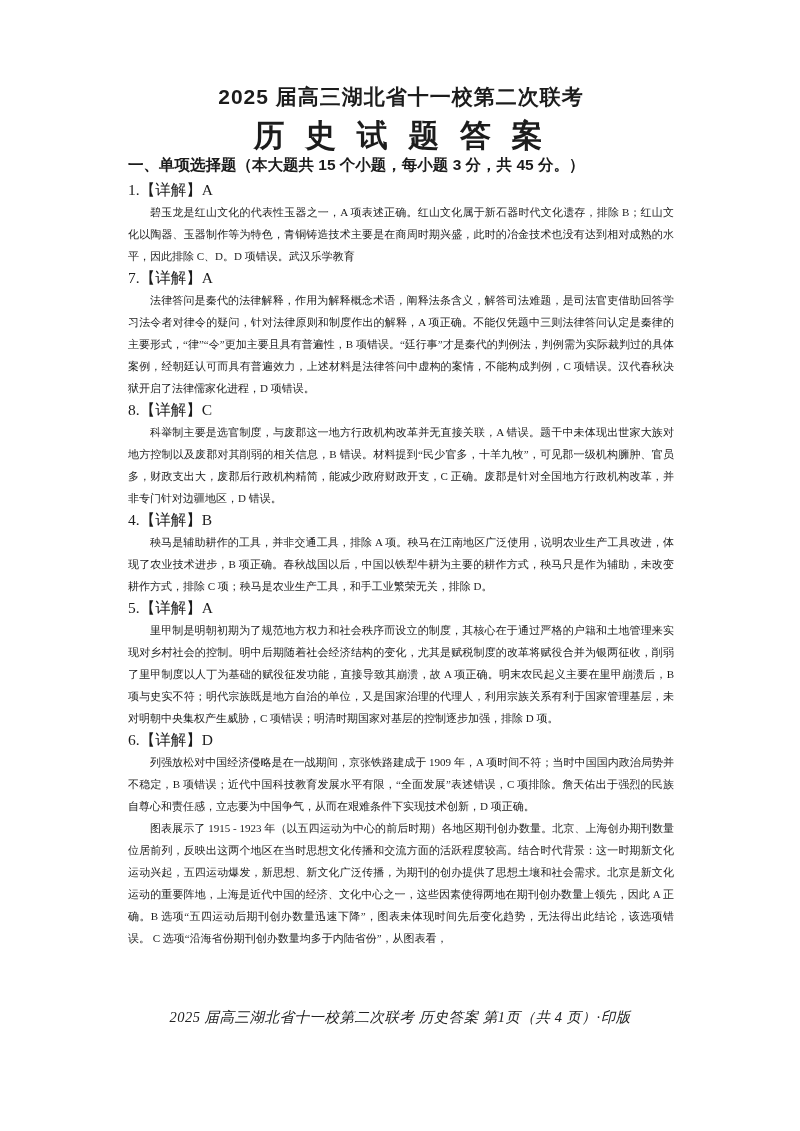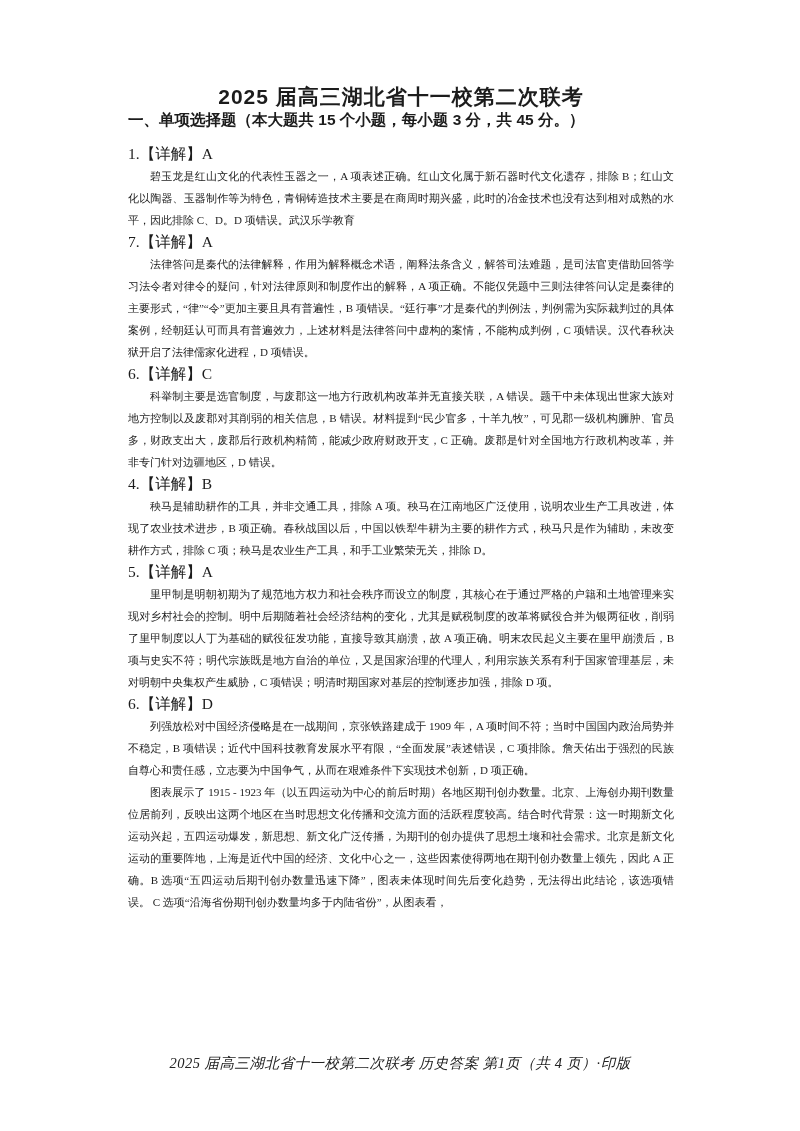--- a/index.html
+++ b/index.html
@@ -34,68 +34,69 @@
     letter-spacing: 6px;
     margin-top: 9px;
   }
   .section-heading {
     font-family: "Liberation Sans", "DejaVu Sans", sans-serif;
     font-weight: bold;
     font-size: 15.5px;
     line-height: 22px;
   }
   .questions {
-    margin-top: 12px;
+    margin-top: 3px;
   }
   .q-label {
     font-size: 15.5px;
     line-height: 22px;
   }
   .q-body {
     font-size: 11px;
     line-height: 22px;
     text-indent: 2em;
     text-align: justify;
   }
   .page-footer {
     position: absolute;
     left: 0;
     right: 0;
-    top: 1054px;
+    top: 1008px;
     text-align: center;
     font-style: italic;
     font-size: 14.5px;
     letter-spacing: 0.5px;
     color: #222;
   }
 </style>
 </head>
 <body>
 
 <div class="page">
 
   <h1 class="exam-title">2025 届高三湖北省十一校第二次联考</h1>
 
+  <h2 class="subject-title">历 史 试 题 答 案</h2>
 
   <div class="section-heading">一、单项选择题（本大题共 15 个小题，每小题 3 分，共 45 分。）</div>
 
   <div class="questions">
 
     <div class="question">
       <div class="q-label">1.【详解】A</div>
       <p class="q-body">碧玉龙是红山文化的代表性玉器之一，A 项表述正确。红山文化属于新石器时代文化遗存，排除 B；红山文化以陶器、玉器制作等为特色，青铜铸造技术主要是在商周时期兴盛，此时的冶金技术也没有达到相对成熟的水平，因此排除 C、D。D 项错误。武汉乐学教育</p>
     </div>
 
     <div class="question">
       <div class="q-label">7.【详解】A</div>
       <p class="q-body">法律答问是秦代的法律解释，作用为解释概念术语，阐释法条含义，解答司法难题，是司法官吏借助回答学习法令者对律令的疑问，针对法律原则和制度作出的解释，A 项正确。不能仅凭题中三则法律答问认定是秦律的主要形式，“律”“令”更加主要且具有普遍性，B 项错误。“廷行事”才是秦代的判例法，判例需为实际裁判过的具体案例，经朝廷认可而具有普遍效力，上述材料是法律答问中虚构的案情，不能构成判例，C 项错误。汉代春秋决狱开启了法律儒家化进程，D 项错误。</p>
     </div>
 
     <div class="question">
-      <div class="q-label">6.【详解】C</div>
+      <div class="q-label">8.【详解】C</div>
       <p class="q-body">科举制主要是选官制度，与废郡这一地方行政机构改革并无直接关联，A 错误。题干中未体现出世家大族对地方控制以及废郡对其削弱的相关信息，B 错误。材料提到“民少官多，十羊九牧”，可见郡一级机构臃肿、官员多，财政支出大，废郡后行政机构精简，能减少政府财政开支，C 正确。废郡是针对全国地方行政机构改革，并非专门针对边疆地区，D 错误。</p>
     </div>
 
     <div class="question">
       <div class="q-label">4.【详解】B</div>
       <p class="q-body">秧马是辅助耕作的工具，并非交通工具，排除 A 项。秧马在江南地区广泛使用，说明农业生产工具改进，体现了农业技术进步，B 项正确。春秋战国以后，中国以铁犁牛耕为主要的耕作方式，秧马只是作为辅助，未改变耕作方式，排除 C 项；秧马是农业生产工具，和手工业繁荣无关，排除 D。</p>
     </div>
 
     <div class="question">
       <div class="q-label">5.【详解】A</div>

